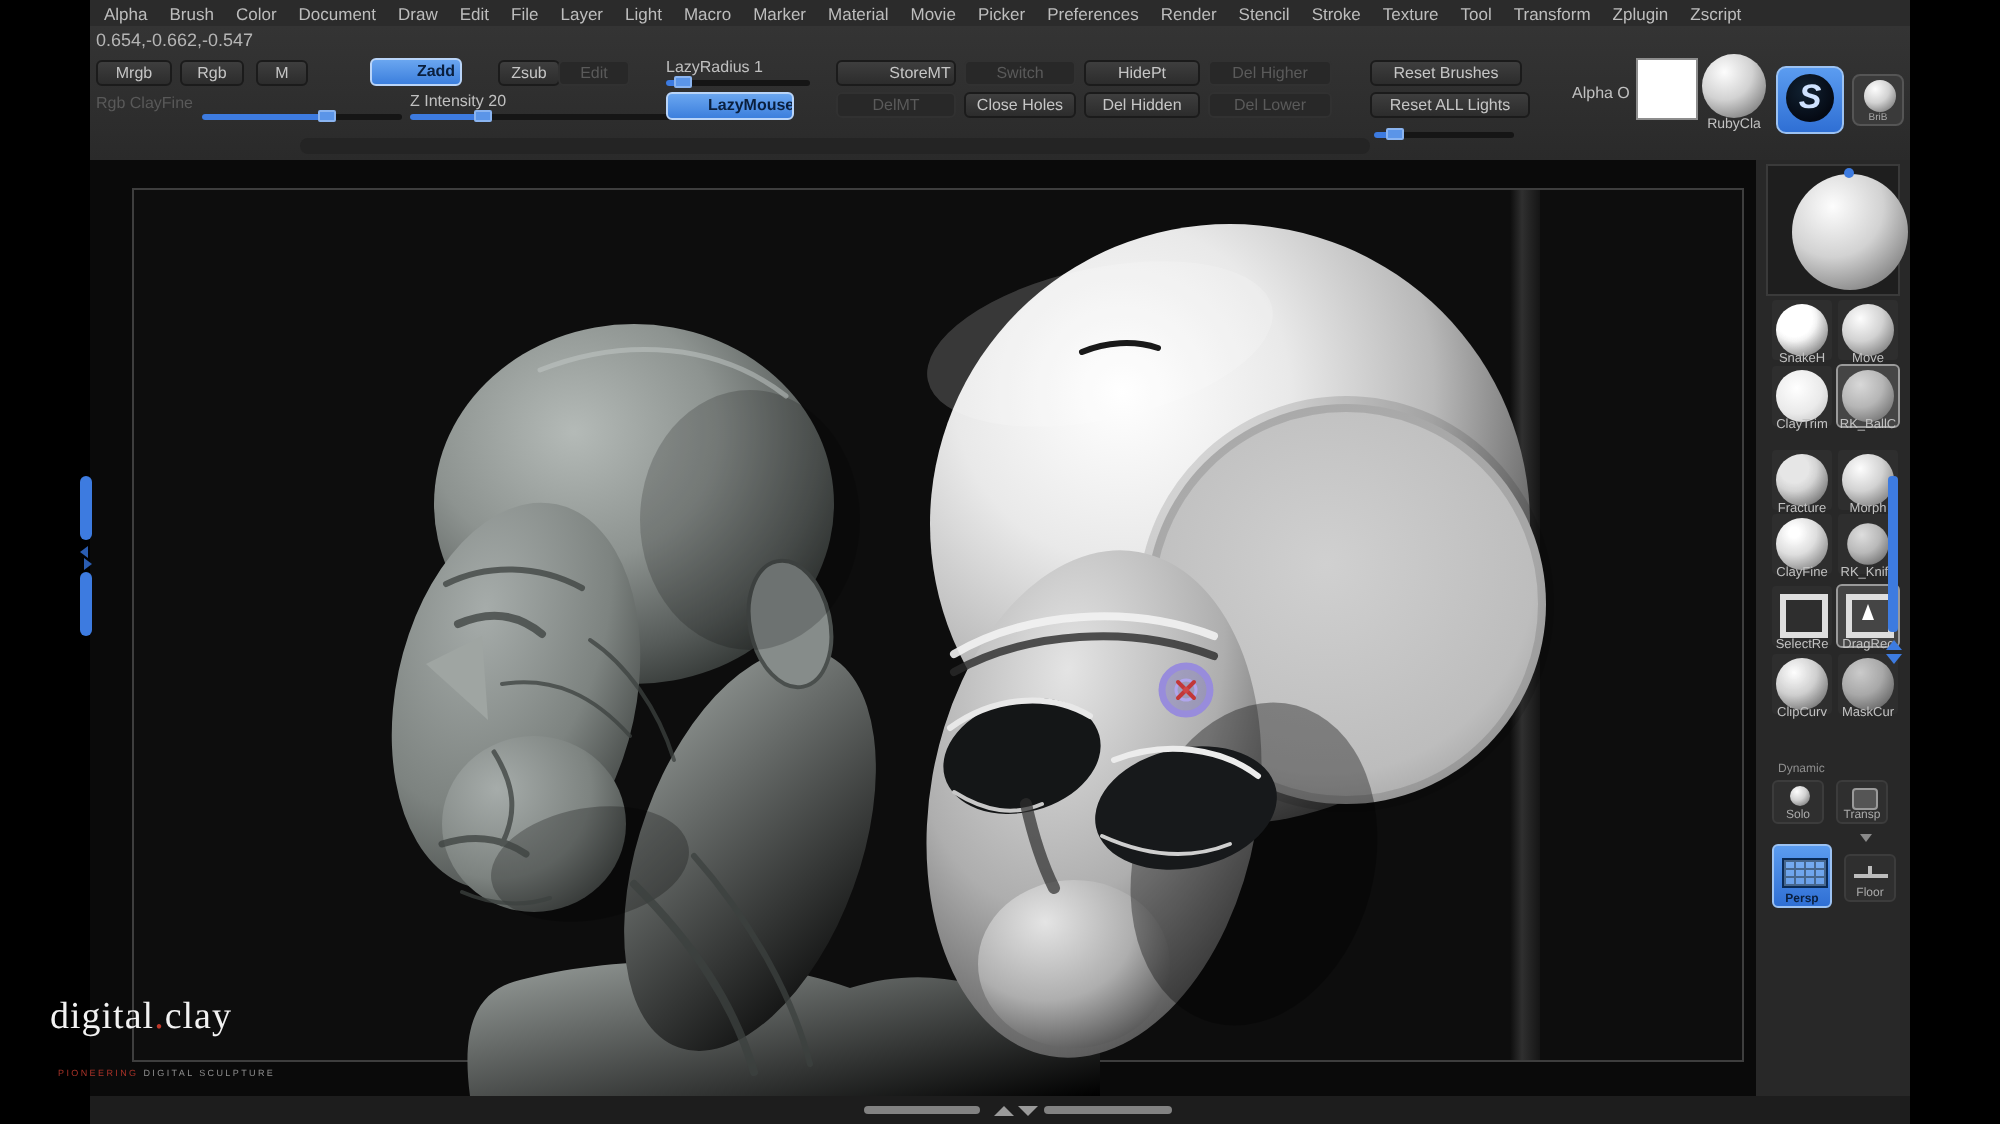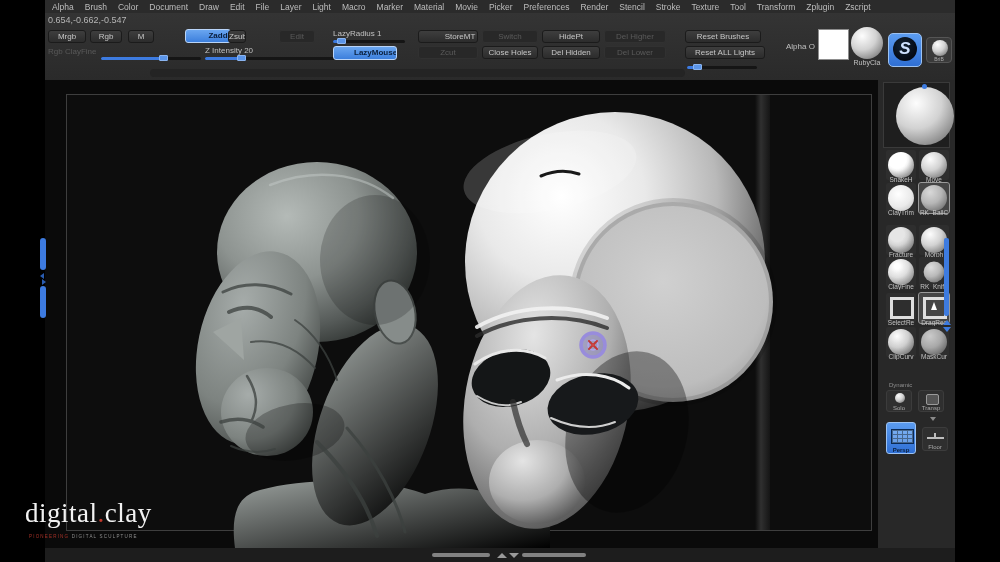--- a/index.html
+++ b/index.html
@@ -70,21 +70,21 @@
            background:linear-gradient(90deg,rgba(150,150,150,0) ,rgba(150,150,150,0.25) 40%,rgba(80,80,80,0.12));}
   .heads{position:absolute;left:0;top:0;}
   
   .bottombar{position:absolute;left:45px;top:548px;width:910px;height:14px;background:#1d1d1d;}
   .bbar{position:absolute;top:5px;height:4px;background:#828282;border-radius:2px;cursor:pointer;}
   
   .ldiv{position:absolute;left:40px;top:238px;width:7px;height:80px;cursor:pointer;}
   .ldiv .bar{position:absolute;left:0;width:6px;height:32px;background:#3d7be0;border-radius:3px;}
   
   .wm{position:absolute;left:25px;top:498px;cursor:default;}
-  .wm .t{font-family:"Liberation Serif",serif;font-size:27px;color:#f2f2f2;letter-spacing:.5px;}
+  .wm .t{font-family:"Liberation Serif",serif;font-size:19px;color:#f2f2f2;letter-spacing:.5px;}
   .wm .dot{color:#c0392b;}
   .wm .tag{position:absolute;left:4px;top:36px;font-size:4.5px;letter-spacing:1.2px;color:#8f8f8f;white-space:nowrap;}
   .wm .tag .acc{color:#a83228;}
 </style>
 </head>
 <body>
 
 <div class="screen">
 
   <div class="menubar">
@@ -113,21 +113,21 @@
     <span>Zscript</span>
   </div>
 
   <div class="shelf">
     <div class="coords">0.654,-0.662,-0.547</div>
 
     <div class="btn" style="left:3px;top:17px;width:38px;">Mrgb</div>
     <div class="btn" style="left:45px;top:17px;width:32px;">Rgb</div>
     <div class="btn" style="left:83px;top:17px;width:26px;">M</div>
     <div class="btn active" style="left:140px;top:16px;width:46px;height:14px;">Zadd</div>
-    <div class="btn" style="left:183px;top:17px;width:18px;">Zsub</div>
+    <div class="btn" style="left:204px;top:17px;width:31px;">Zsub</div>
     <div class="btn disabled" style="left:234px;top:17px;width:36px;">Edit</div>
 
     <div class="slabel dim" style="left:3px;top:34px;">Rgb ClayFine</div>
     <div class="track" style="left:56px;top:44px;width:100px;">
       <div class="fill" style="width:62px;"></div>
         <div class="handle" style="left:58px;"></div>
     </div>
 
     <div class="slabel" style="left:160px;top:33px;">Z Intensity 20</div>
     <div class="track" style="left:160px;top:44px;width:130px;">
@@ -141,21 +141,21 @@
         <div class="handle" style="left:4px;"></div>
     </div>
     <div class="btn active" style="left:288px;top:33px;width:64px;height:14px;">LazyMouse</div>
 
     <div class="btn" style="left:373px;top:17px;width:60px;padding-left:24px;">StoreMT</div>
     <div class="btn disabled" style="left:437px;top:17px;width:56px;">Switch</div>
     <div class="btn" style="left:497px;top:17px;width:58px;">HidePt</div>
     <div class="btn disabled" style="left:559px;top:17px;width:62px;">Del Higher</div>
     <div class="btn" style="left:640px;top:17px;width:76px;">Reset Brushes</div>
 
-    <div class="btn disabled" style="left:373px;top:33px;width:60px;">Zcut</div>
+    <div class="btn disabled" style="left:373px;top:33px;width:60px;">DelMT</div>
     <div class="btn" style="left:437px;top:33px;width:56px;">Close Holes</div>
     <div class="btn" style="left:497px;top:33px;width:58px;">Del Hidden</div>
     <div class="btn disabled" style="left:559px;top:33px;width:62px;">Del Lower</div>
     <div class="btn" style="left:640px;top:33px;width:80px;">Reset ALL Lights</div>
 
     <div class="track" style="left:642px;top:53px;width:70px;">
       <div class="fill" style="width:10px;"></div>
         <div class="handle" style="left:6px;"></div>
     </div>
     <div class="darkstrip"></div>

